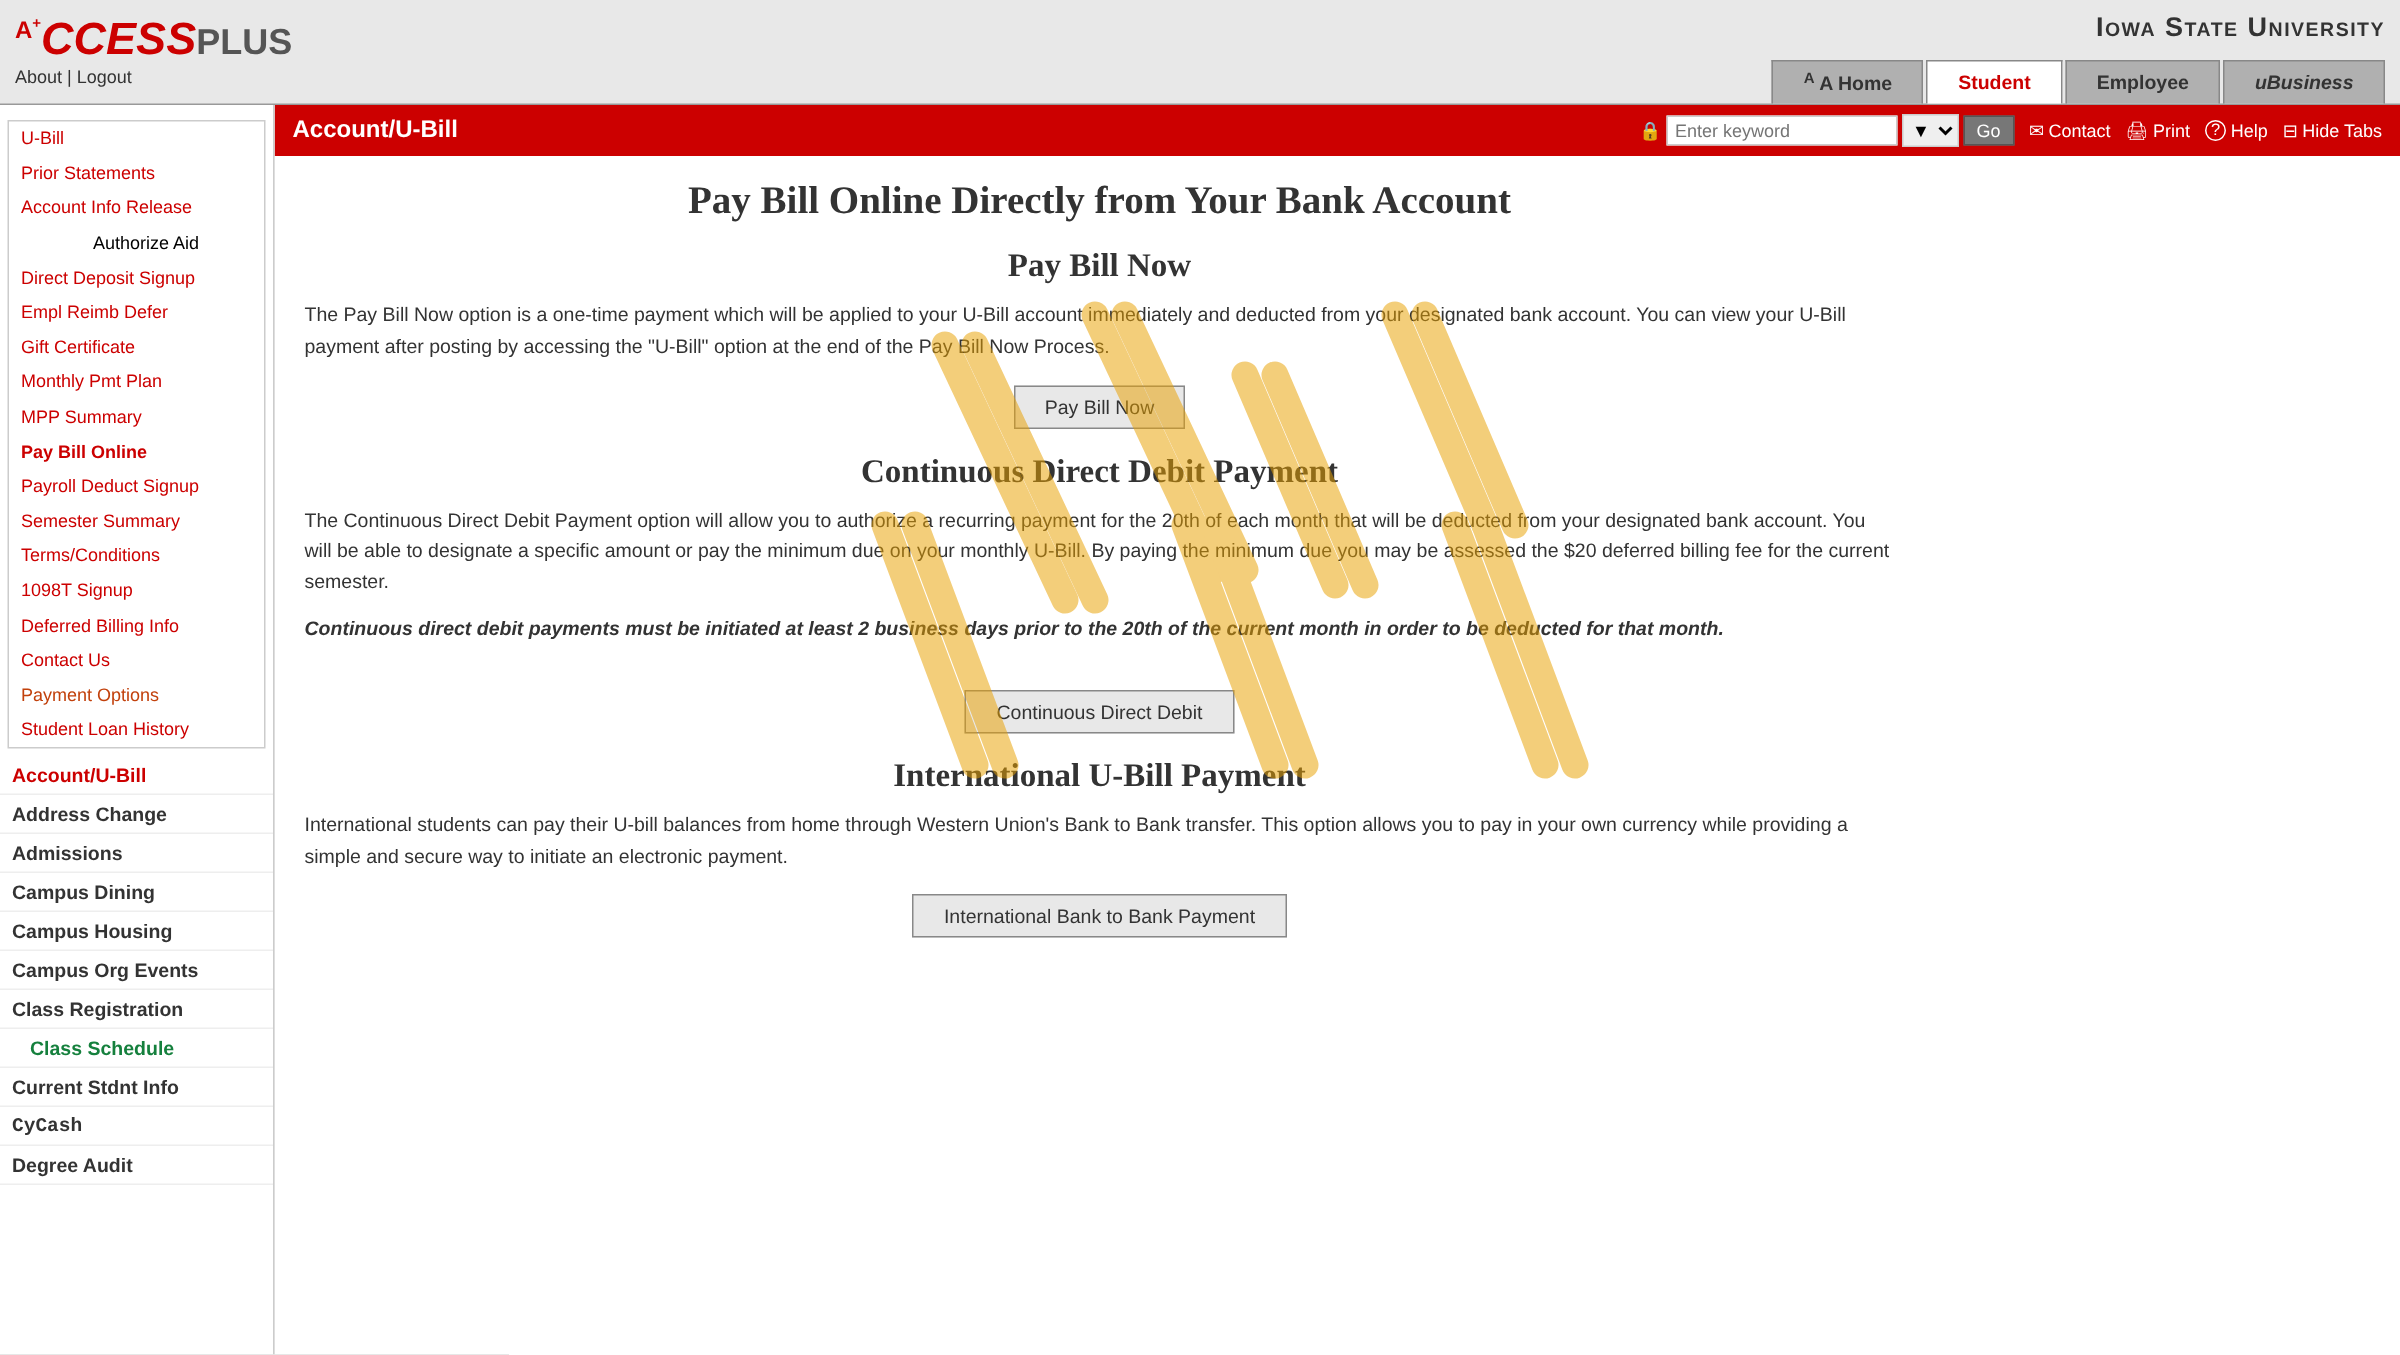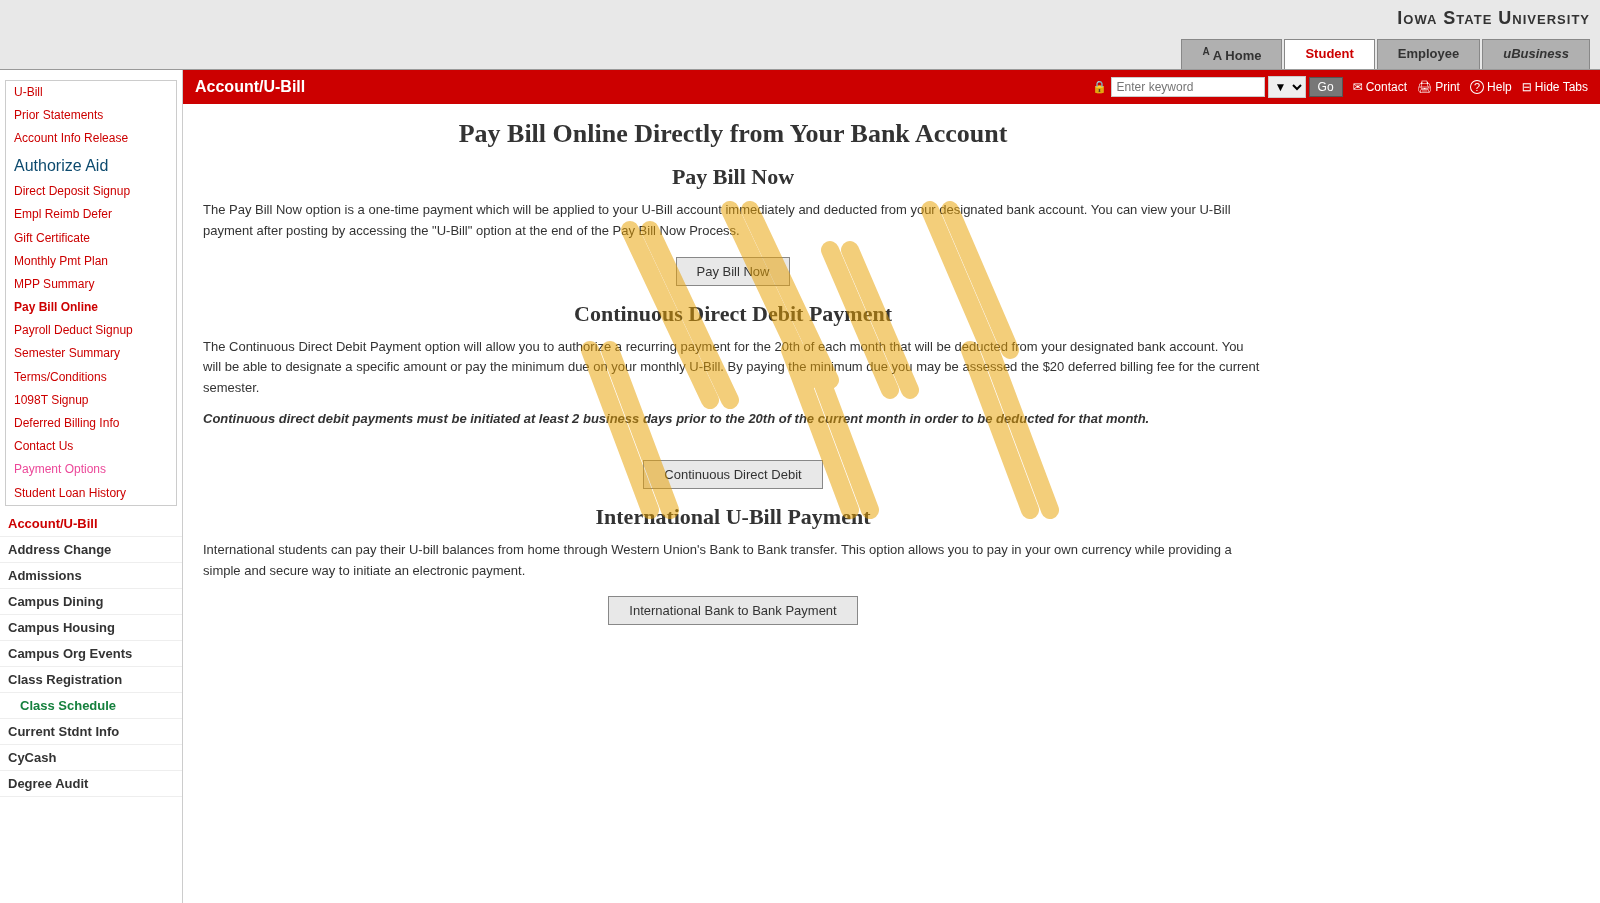--- a/index.html
+++ b/index.html
@@ -213,20 +213,28 @@
       pointer-events: none;
       z-index: 5;
       height: 400px;
       overflow: hidden;
     }
   </style>
 </head>
 <body>
 
 <div id="top-bar">
+  <div id="logo-area">
+    <div id="logo-text">
+      <span style="color:#cc0000;font-weight:bold;font-style:italic;font-size:30px;">
+        <span style="font-size:16px;vertical-align:super;font-style:normal;">A<sup style="font-size:10px;">+</sup></span><span style="font-style:italic;">CCESS</span><span style="color:#555;font-style:normal;font-size:24px;">PLUS</span>
+      </span>
+    </div>
+    <div id="logo-subtext" style="font-size:12px;color:#333;">About | Logout</div>
+  </div>
 
   <div id="isu-title" style="font-variant:small-caps;font-size:18px;color:#333;letter-spacing:1px;font-weight:bold;">Iowa State University</div>
 
   <div id="nav-tabs" style="position:absolute;bottom:0;right:10px;display:flex;gap:2px;">
     <div class="nav-tab">
       <span style="font-size:10px;vertical-align:super;">A</span>
       <span>A Home</span>
     </div>
     <div class="nav-tab active">
       <span>Student</span>
@@ -242,49 +250,49 @@
 
 <div id="main-layout">
 
   <div id="sidebar">
 
     <div class="sidebar-section">
       <div id="sidebar-items-list">
           <a class="sidebar-item" href="#" style="color: rgb(204, 0, 0); display: block; text-decoration: none; padding: 2px 8px; font-size: 12px;">U-Bill</a>
           <a class="sidebar-item" href="#" style="color: rgb(204, 0, 0); display: block; text-decoration: none; padding: 2px 8px; font-size: 12px;">Prior Statements</a>
           <a class="sidebar-item" href="#" style="color: rgb(204, 0, 0); display: block; text-decoration: none; padding: 2px 8px; font-size: 12px;">Account Info Release</a>
-          <a class="sidebar-item" href="#" style="color: #0c4a6e; display: block; text-decoration: none; padding: 2px 8px; font-size: 16px;">Authorize Aid</a>
+          <a class="sidebar-item" href="#" style="color: #000000; display: block; text-decoration: none; padding: 2px 8px; font-size: 12px; margin-left: 48px;">Authorize Aid</a>
           <a class="sidebar-item" href="#" style="color: rgb(204, 0, 0); display: block; text-decoration: none; padding: 2px 8px; font-size: 12px;">Direct Deposit Signup</a>
           <a class="sidebar-item" href="#" style="color: rgb(204, 0, 0); display: block; text-decoration: none; padding: 2px 8px; font-size: 12px;">Empl Reimb Defer</a>
           <a class="sidebar-item" href="#" style="color: rgb(204, 0, 0); display: block; text-decoration: none; padding: 2px 8px; font-size: 12px;">Gift Certificate</a>
           <a class="sidebar-item" href="#" style="color: rgb(204, 0, 0); display: block; text-decoration: none; padding: 2px 8px; font-size: 12px;">Monthly Pmt Plan</a>
           <a class="sidebar-item" href="#" style="color: rgb(204, 0, 0); display: block; text-decoration: none; padding: 2px 8px; font-size: 12px;">MPP Summary</a>
           <a class="sidebar-item active" href="#" style="color: rgb(204, 0, 0); display: block; text-decoration: none; padding: 2px 8px; font-size: 12px; font-weight: bold;">Pay Bill Online</a>
           <a class="sidebar-item" href="#" style="color: rgb(204, 0, 0); display: block; text-decoration: none; padding: 2px 8px; font-size: 12px;">Payroll Deduct Signup</a>
           <a class="sidebar-item" href="#" style="color: rgb(204, 0, 0); display: block; text-decoration: none; padding: 2px 8px; font-size: 12px;">Semester Summary</a>
           <a class="sidebar-item" href="#" style="color: rgb(204, 0, 0); display: block; text-decoration: none; padding: 2px 8px; font-size: 12px;">Terms/Conditions</a>
           <a class="sidebar-item" href="#" style="color: rgb(204, 0, 0); display: block; text-decoration: none; padding: 2px 8px; font-size: 12px;">1098T Signup</a>
           <a class="sidebar-item" href="#" style="color: rgb(204, 0, 0); display: block; text-decoration: none; padding: 2px 8px; font-size: 12px;">Deferred Billing Info</a>
           <a class="sidebar-item" href="#" style="color: rgb(204, 0, 0); display: block; text-decoration: none; padding: 2px 8px; font-size: 12px;">Contact Us</a>
-          <a class="sidebar-item" href="#" style="color: #ec4899; display: block; text-decoration: none; padding: 2px 8px; font-size: 12px;">Payment Options</a>
+          <a class="sidebar-item" href="#" style="color: #c2410c; display: block; text-decoration: none; padding: 2px 8px; font-size: 12px;">Payment Options</a>
           <a class="sidebar-item" href="#" style="color: rgb(204, 0, 0); display: block; text-decoration: none; padding: 2px 8px; font-size: 12px;">Student Loan History</a>
         </div>
     </div>
 
     <div id="sidebar-categories-list">
         <a class="sidebar-category" href="#" style="text-decoration: none; color: rgb(204, 0, 0); font-weight: bold; font-size: 13px; display: block; padding: 5px 8px; border-bottom: 1px solid rgb(238, 238, 238);">Account/U-Bill</a>
         <a class="sidebar-category" href="#" style="text-decoration: none; color: rgb(51, 51, 51); font-weight: bold; font-size: 13px; display: block; padding: 5px 8px; border-bottom: 1px solid rgb(238, 238, 238);">Address Change</a>
         <a class="sidebar-category" href="#" style="text-decoration: none; color: rgb(51, 51, 51); font-weight: bold; font-size: 13px; display: block; padding: 5px 8px; border-bottom: 1px solid rgb(238, 238, 238);">Admissions</a>
         <a class="sidebar-category" href="#" style="text-decoration: none; color: rgb(51, 51, 51); font-weight: bold; font-size: 13px; display: block; padding: 5px 8px; border-bottom: 1px solid rgb(238, 238, 238);">Campus Dining</a>
         <a class="sidebar-category" href="#" style="text-decoration: none; color: rgb(51, 51, 51); font-weight: bold; font-size: 13px; display: block; padding: 5px 8px; border-bottom: 1px solid rgb(238, 238, 238);">Campus Housing</a>
         <a class="sidebar-category" href="#" style="text-decoration: none; color: rgb(51, 51, 51); font-weight: bold; font-size: 13px; display: block; padding: 5px 8px; border-bottom: 1px solid rgb(238, 238, 238);">Campus Org Events</a>
         <a class="sidebar-category" href="#" style="text-decoration: none; color: rgb(51, 51, 51); font-weight: bold; font-size: 13px; display: block; padding: 5px 8px; border-bottom: 1px solid rgb(238, 238, 238);">Class Registration</a>
         <a class="sidebar-category" href="#" style="text-decoration: none; color: #15803d; font-weight: bold; font-size: 13px; display: block; padding: 5px 20px; border-bottom: 1px solid rgb(238, 238, 238);">Class Schedule</a>
         <a class="sidebar-category" href="#" style="text-decoration: none; color: rgb(51, 51, 51); font-weight: bold; font-size: 13px; display: block; padding: 5px 8px; border-bottom: 1px solid rgb(238, 238, 238);">Current Stdnt Info</a>
-        <a class="sidebar-category" href="#" style="text-decoration: none; color: rgb(51, 51, 51); font-weight: bold; font-size: 13px; display: block; padding: 5px 8px; border-bottom: 1px solid rgb(238, 238, 238);">CyCash</a>
+        <a class="sidebar-category" href="#" style="text-decoration: none; color: rgb(51, 51, 51); font-weight: bold; font-size: 13px; display: block; padding: 5px 8px; border-bottom: 1px solid rgb(238, 238, 238); font-family: Liberation Mono, monospace;">CyCash</a>
         <a class="sidebar-category" href="#" style="text-decoration: none; color: rgb(51, 51, 51); font-weight: bold; font-size: 13px; display: block; padding: 5px 8px; border-bottom: 1px solid rgb(238, 238, 238);">Degree Audit</a>
       </div>
   </div>
 
   <div id="content-area">
 
     <div id="content-header">
       <div id="content-header-title">Account/U-Bill</div>
       <div id="header-tools">
         <div id="search-area">

